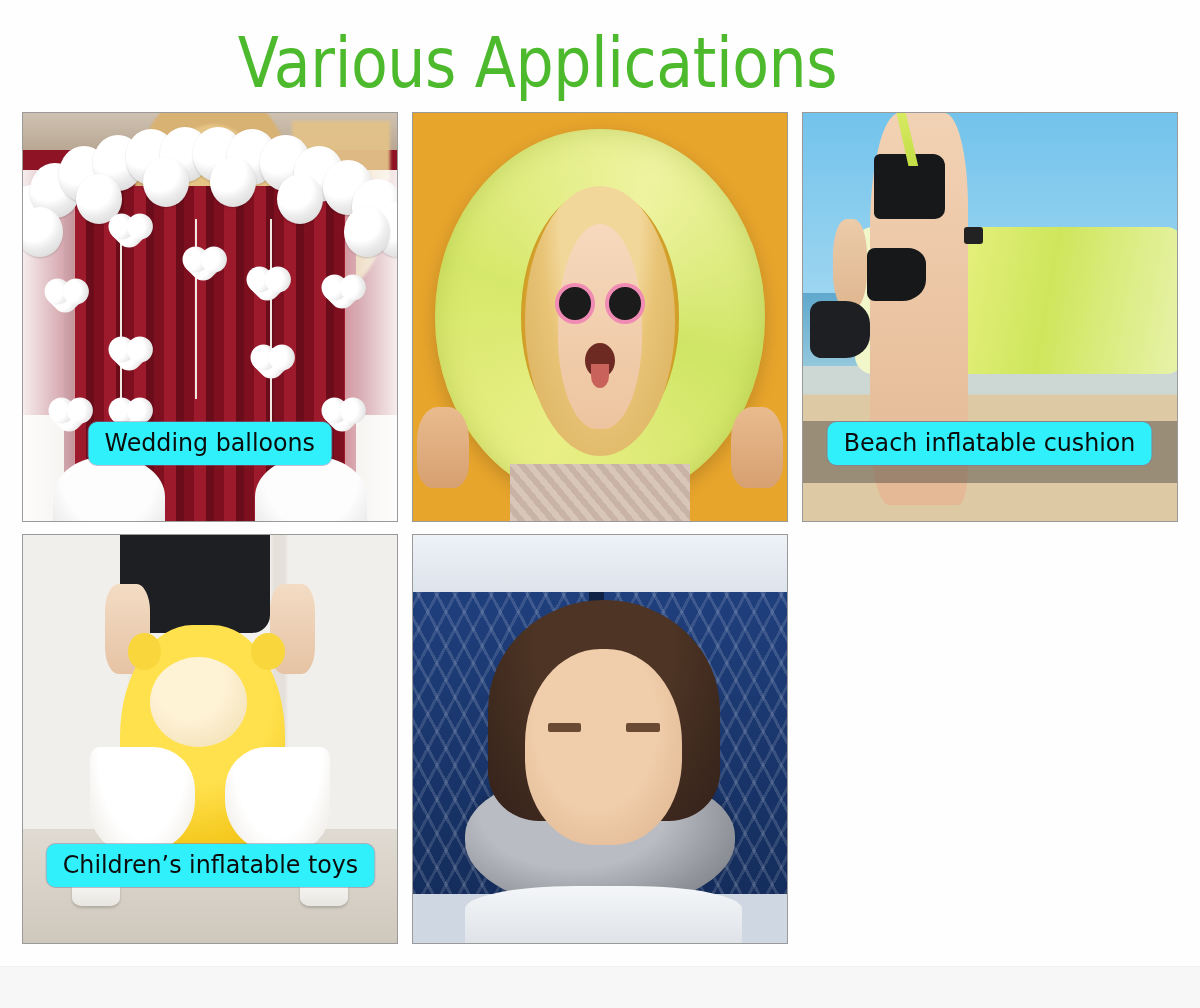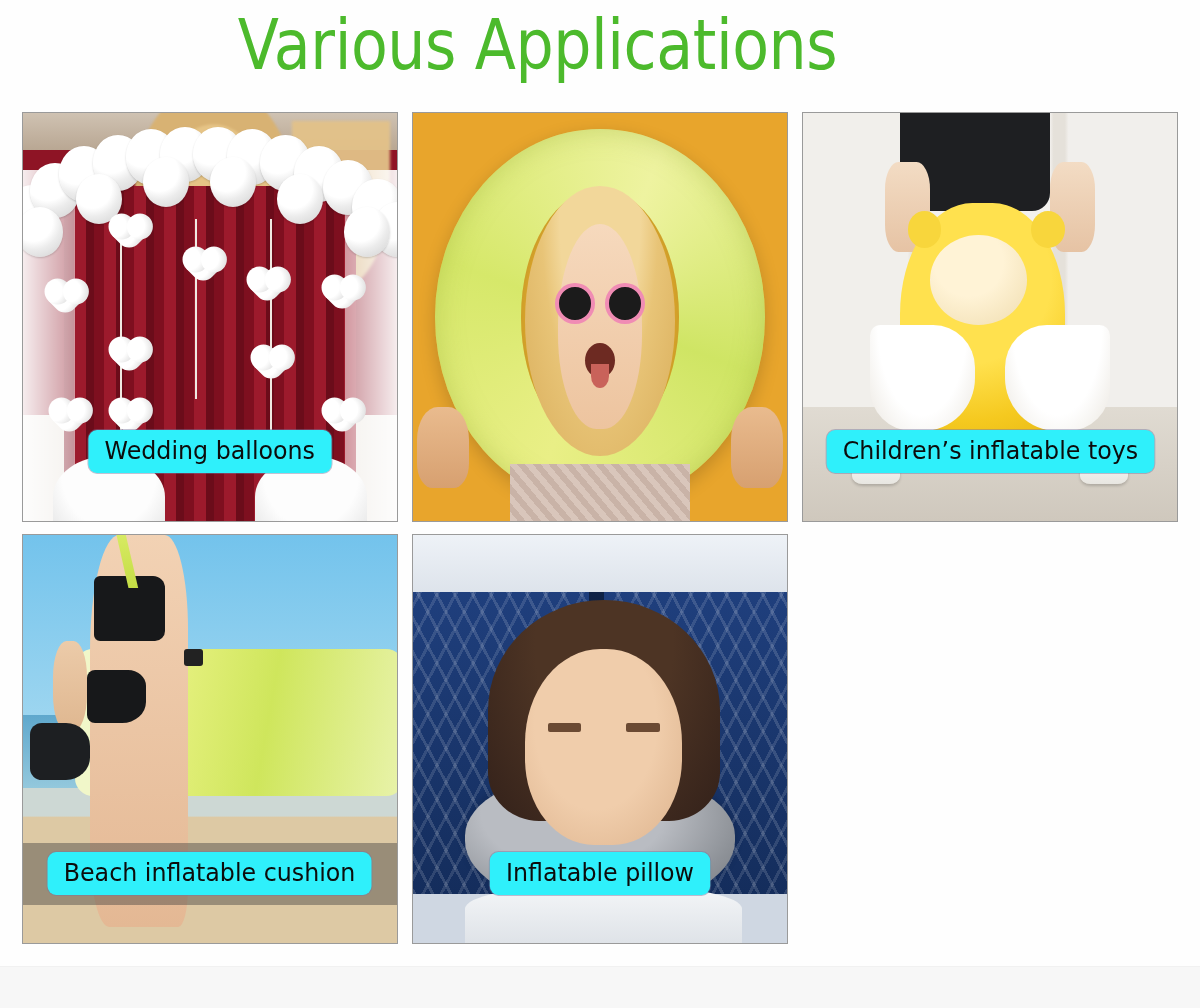--- a/index.html
+++ b/index.html
@@ -28,21 +28,21 @@
     border-bottom: 1px solid #f1f1f1;
   }
 
   
   #title-wrap {
     position: absolute;
     left: 0; top: 6px;
     width: 1076px;
     height: 96px;
     display: flex;
-    align-items: flex-start;
+    align-items: flex-end;
     justify-content: center;
   }
   #title {
     font-family: "DejaVu Sans", sans-serif;
     font-size: 70px;
     line-height: 78px;
     font-weight: 400;
     color: #4cba2c;
     letter-spacing: -0.5px;
     transform: scaleX(0.86);
@@ -73,21 +73,21 @@
 
   .photo {
     position: absolute;
     inset: 0;
     overflow: hidden;
   }
 
   .label-row {
     position: absolute;
     left: 0;
-    bottom: 48px;
+    bottom: 56px;
     width: 100%;
     display: flex;
     justify-content: center;
     z-index: 40;
   }
   .pill {
     background: #2ff0fb;
     color: #0c0c0c;
     font-family: "DejaVu Sans", sans-serif;
     font-size: 25px;
@@ -377,20 +377,40 @@
           <div class="ring"></div>
           <div class="hand l"></div>
           <div class="hand r"></div>
           <div class="dress"></div>
         </div>
 
       </div>
 
 
       <div class="tile">
+        <div class="photo p4">
+          <div class="sky"></div>
+          <div class="sea"></div>
+          <div class="sand"></div>
+          <div class="mat"></div>
+          <div class="body"></div>
+          <div class="top"></div>
+          <div class="strap"></div>
+          <div class="bottom"></div>
+          <div class="arm"></div>
+          <div class="fins"></div>
+          <div class="watch"></div>
+        </div>
+        <div class="band"></div>
+        <div class="label-row">
+          <div class="pill">Beach inflatable cushion</div>
+        </div>
+      </div>
+
+      <div class="tile">
         <div class="photo p5">
           <div class="wall"></div>
           <div class="floorw"></div>
           <div class="shirt"></div>
           <div class="arm5 l"></div>
           <div class="arm5 r"></div>
           <div class="ear l"></div>
           <div class="ear r"></div>
           <div class="giraffe"></div>
           <div class="head"></div>
@@ -399,52 +419,29 @@
           <div class="shoe5 l"></div>
           <div class="shoe5 r"></div>
         </div>
 
         <div class="label-row">
           <div class="pill">Children’s inflatable toys</div>
         </div>
       </div>
 
       <div class="tile">
-        <div class="photo p4">
-          <div class="sky"></div>
-          <div class="sea"></div>
-          <div class="sand"></div>
-          <div class="mat"></div>
-          <div class="body"></div>
-          <div class="top"></div>
-          <div class="strap"></div>
-          <div class="bottom"></div>
-          <div class="arm"></div>
-          <div class="fins"></div>
-          <div class="watch"></div>
-        </div>
-        <div class="band"></div>
-        <div class="label-row">
-          <div class="pill">Beach inflatable cushion</div>
-        </div>
-      </div>
-
-      <div class="tile">
         <div class="photo p6">
           <div class="roof"></div>
           <div class="seat"></div>
           <div class="seat-gap"></div>
           <div class="hair6"></div>
           <div class="face6"></div>
           <div class="eye6 l"></div>
           <div class="eye6 r"></div>
           <div class="pillow"></div>
           <div class="collar"></div>
         </div>
 
-        <div class="label-row">
-          <div class="pill">Inflatable pillow</div>
-        </div>
       </div>
 
     </div>
   </div>
 </div>
 
 </body></html>

